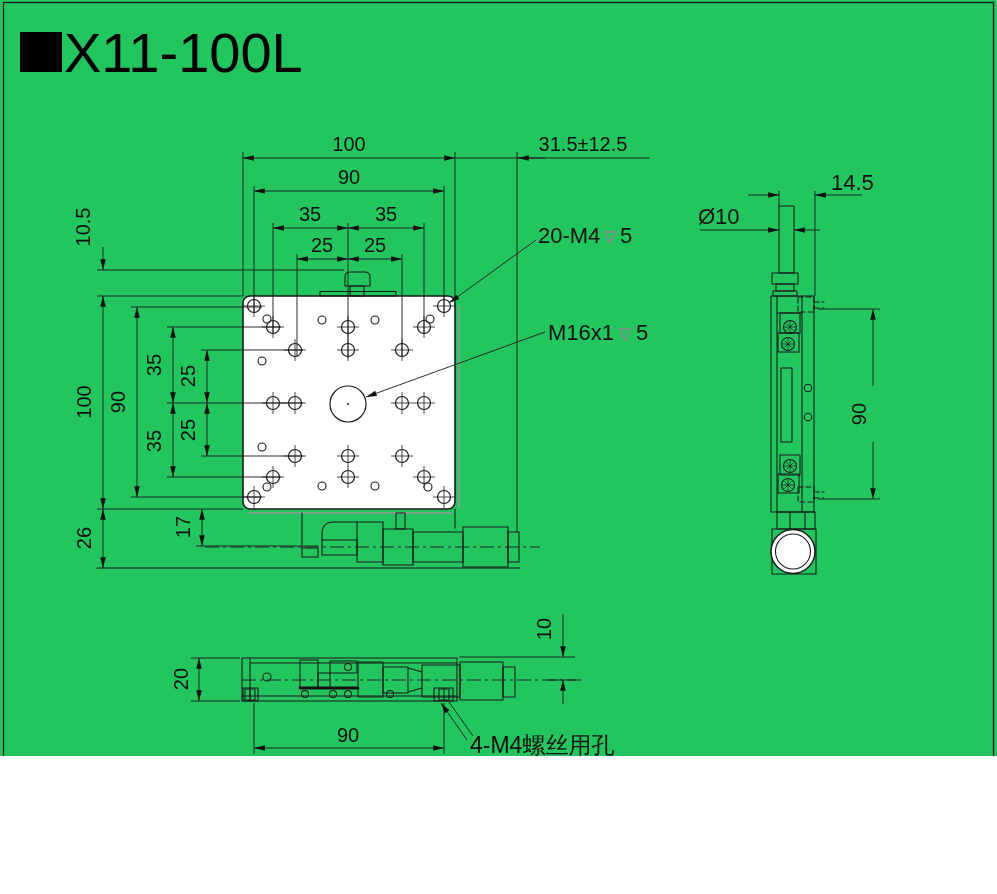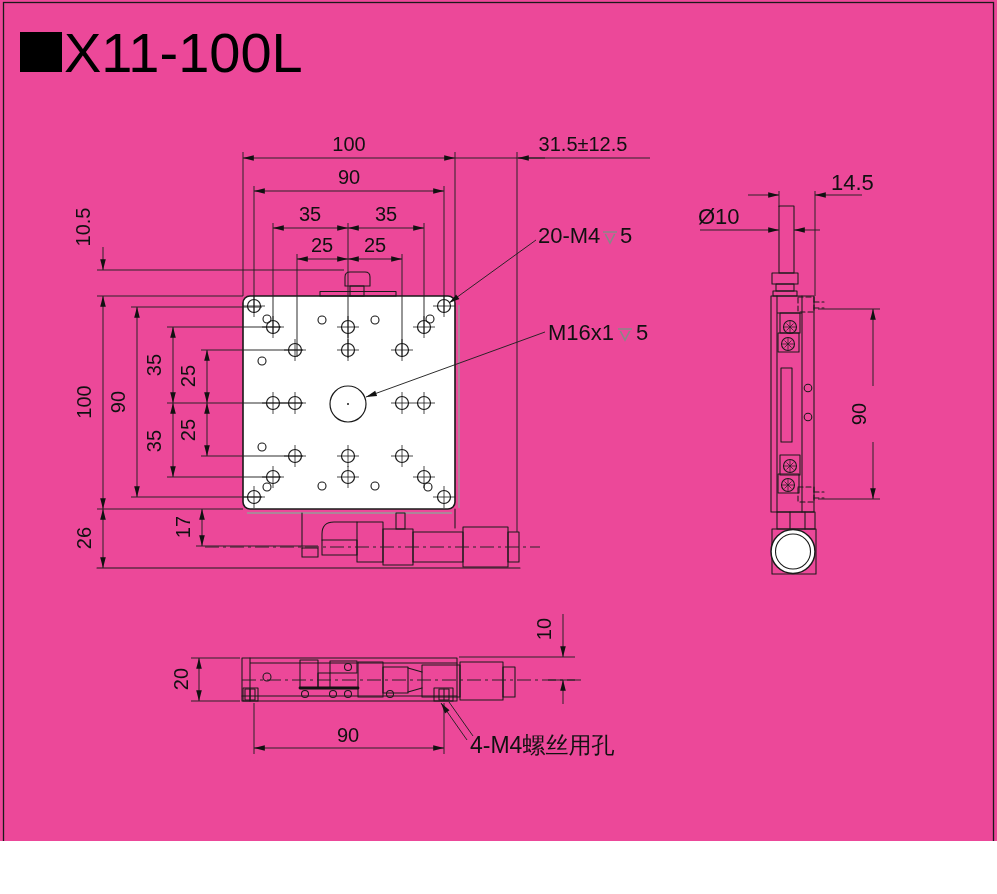--- a/index.html
+++ b/index.html
@@ -1,16 +1,16 @@
 <!DOCTYPE html>
 <html><head>
 <meta charset="utf-8">
 <style>
   html,body{margin:0;padding:0;background:#fff;}
-  #stage{position:relative;width:997px;height:841px;background:#ec4899;overflow:hidden;}
+  #stage{position:relative;width:997px;height:756px;background:#22c55e;overflow:hidden;}
   svg{position:absolute;left:0;top:0;}
   svg text{font-family:"Liberation Sans","DejaVu Sans",sans-serif;}
   .d{font-size:20px;fill:#111;text-anchor:middle;}
   .lbl{font-size:22px;fill:#111;}
   .cjk{font-size:23px;fill:#111;}
   .ttl{font-size:56px;fill:#000;}
   .p{fill:none;stroke:#1a1a1a;stroke-width:1.5;stroke-linejoin:round;stroke-linecap:round;}
   .pf{fill:#ffffff;stroke:#1a1a1a;stroke-width:1.6;stroke-linejoin:round;}
   .t{stroke-width:1.05;}
   .hv{stroke-width:2.8;}

